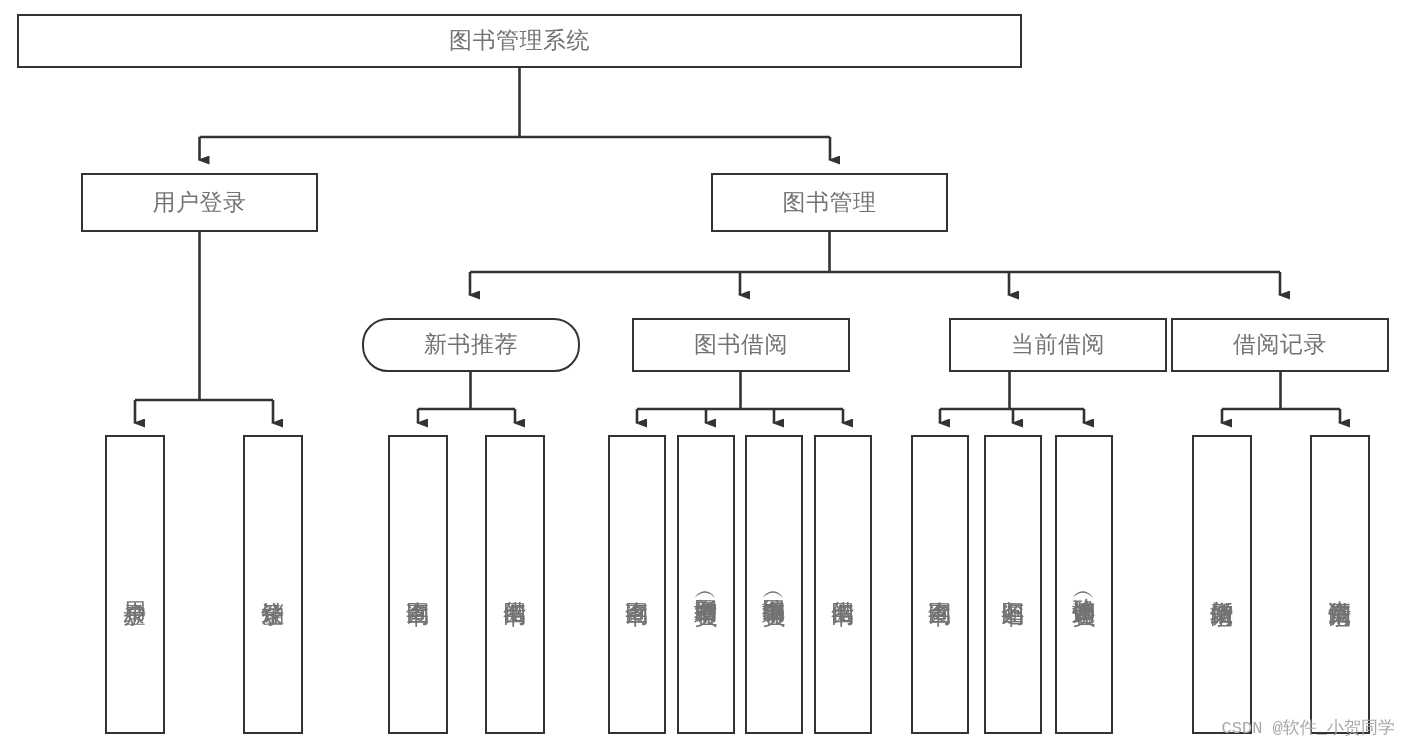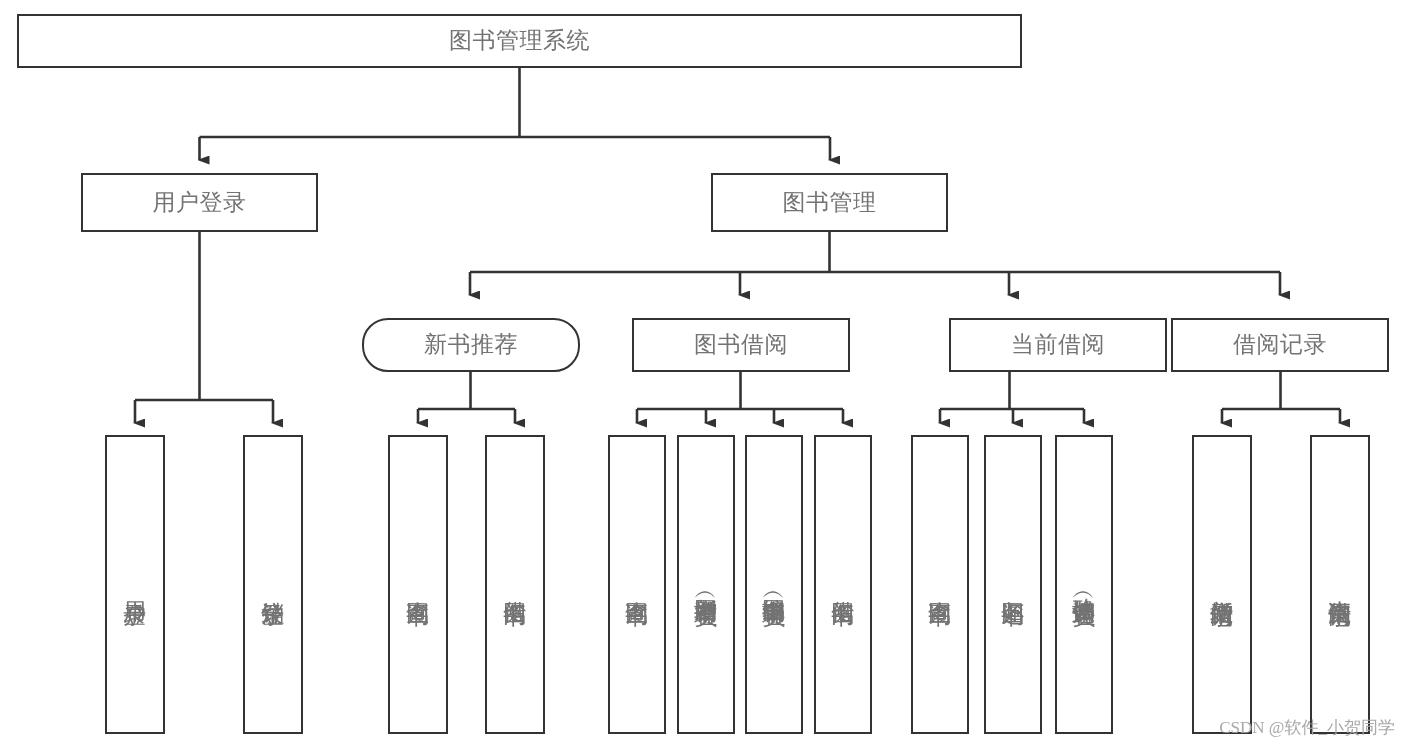--- a/index.html
+++ b/index.html
@@ -65,21 +65,21 @@
     max-height: 100%;
   }
   .watermark {
     position: absolute;
     right: 10px;
     bottom: 8px;
     font-size: 17px;
     color: #a8a8a8;
     z-index: 5;
     white-space: nowrap;
-    font-family: Liberation Serif, serif;
+    font-family: Liberation Mono, monospace;
   }
 </style>
 </head>
 <body>
 
 <div id="diagram-root">
 
   <svg id="diagram-svg" viewBox="0 0 1405 747" xmlns="http://www.w3.org/2000/svg">
     <defs>
       <marker id="arrow" markerWidth="10" markerHeight="12" refX="4.5" refY="10" orient="auto" markerUnits="userSpaceOnUse">

